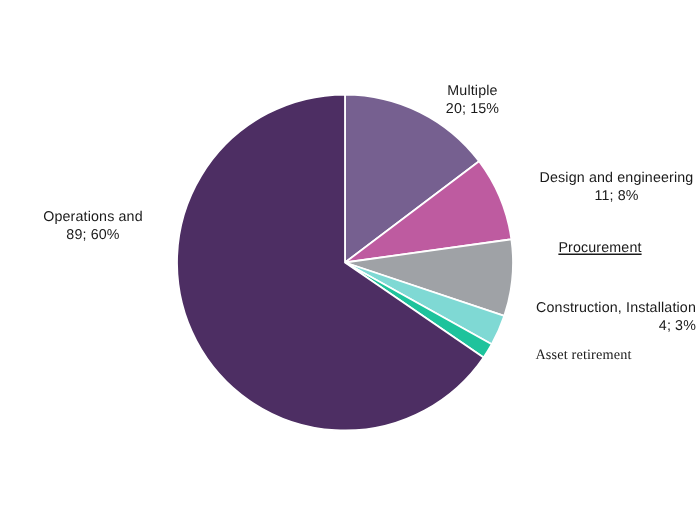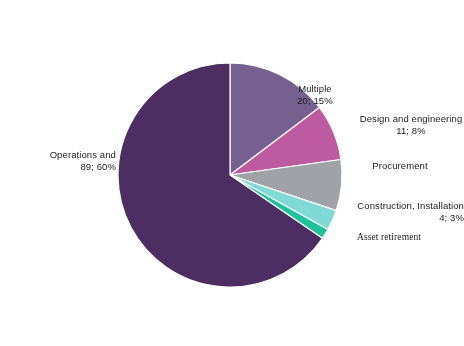--- a/index.html
+++ b/index.html
@@ -35,26 +35,26 @@
     color: #1a1a1a;
     white-space: nowrap;
     letter-spacing: 0.1px;
   }
   .label-left  { text-align: center; }
   .label-right { text-align: center; }
   .label-name  { display: block; }
   .label-value { display: block; }
 
   
-  #label-multiple        { left: 278px; top: 55px;  width: 74px; margin-top: 28px; }
+  #label-multiple        { left: 278px; top: 55px;  width: 74px; }
   #label-design          { left: 346px; top: 113px; width: 130px; text-align: center; }
-  #label-procurement     { left: 352px; top: 160px; width: 96px; }
+  #label-procurement     { left: 352px; top: 160px; width: 96px; text-decoration: underline; }
   #label-construction    { left: 330px; top: 200px; width: 134px; text-align: right; }
   #label-asset           { left: 330px; top: 232px; width: 118px; font-family: Liberation Serif, serif; }
-  #label-operations      { left: 8px;   top: 149px; width: 108px; text-align: right; }
+  #label-operations      { left: 8px;   top: 139px; width: 108px; }
 </style>
 </head>
 <body>
 
 <div id="chart-root">
 
   <svg id="pie-svg" viewBox="0 0 464 346" xmlns="http://www.w3.org/2000/svg">
     <g id="pie-slices">
         <path d="M 230 175 L 230.00 63.00 A 112 112 0 0 1 319.38 107.50 Z" fill="#766090" stroke="#ffffff" stroke-width="1.2" stroke-linejoin="round"></path>
         <path d="M 230 175 L 319.38 107.50 A 112 112 0 0 1 340.93 159.53 Z" fill="#be5ba0" stroke="#ffffff" stroke-width="1.2" stroke-linejoin="round"></path>

